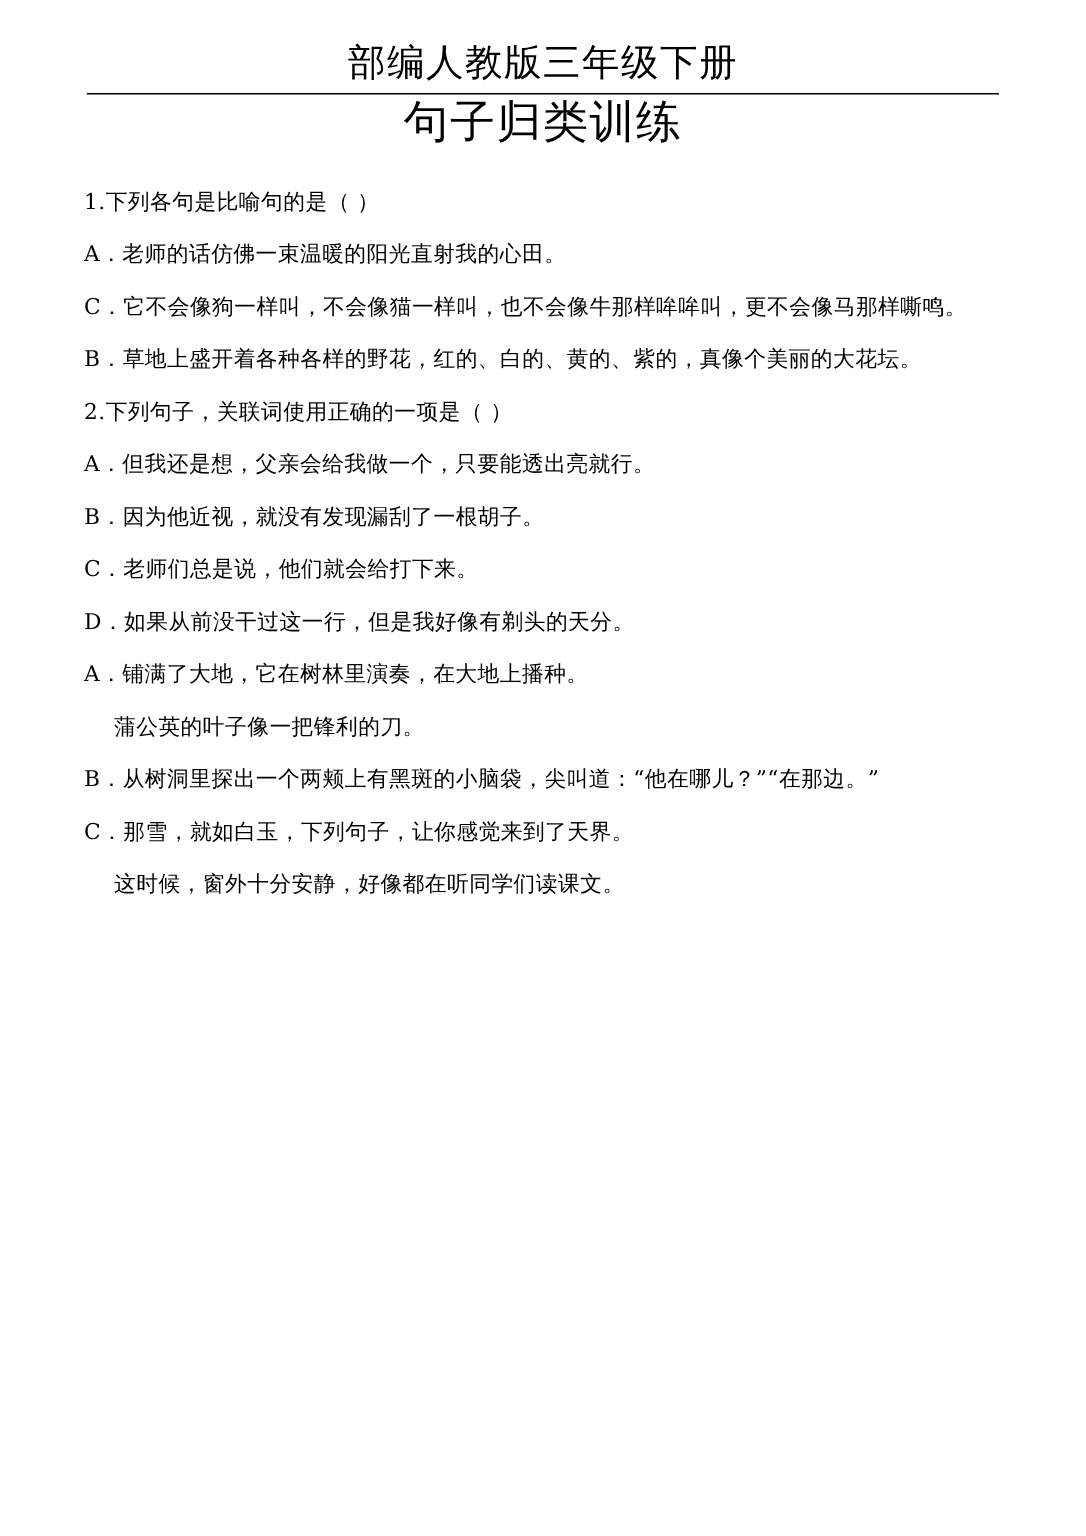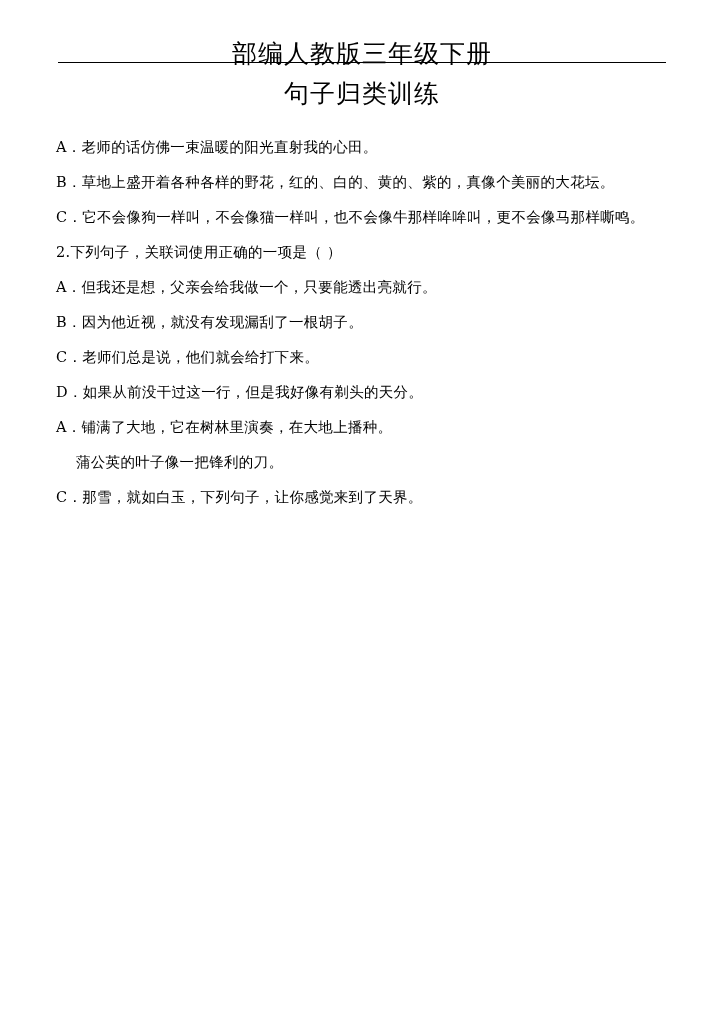--- a/index.html
+++ b/index.html
@@ -12,21 +12,21 @@
     height: 1024px;
     font-family: "DejaVu Serif", "Liberation Serif", serif;
     color: #000000;
     position: relative;
     overflow: hidden;
   }
   .page {
     width: 724px;
     height: 1024px;
     box-sizing: border-box;
-    padding: 12px 56px;
+    padding: 0 56px;
     position: relative;
   }
   .top-rule {
     position: absolute;
     left: 58px;
     right: 58px;
     top: 62px;
     border-top: 1px solid #000000;
     height: 0;
   }
@@ -34,21 +34,21 @@
     padding-top: 22px;
     text-align: center;
   }
   .doc-title {
     font-size: 25px;
     line-height: 40px;
     letter-spacing: 1px;
     font-family: "DejaVu Serif", "Liberation Serif", serif;
   }
   .doc-subtitle {
-    font-size: 25px;
+    font-size: 30px;
     line-height: 40px;
     letter-spacing: 1px;
     font-family: "DejaVu Serif", "Liberation Serif", serif;
   }
   .content {
     margin-top: 16px;
     font-size: 14.5px;
     line-height: 35px;
   }
   .para {
@@ -75,28 +75,31 @@
   <div class="top-rule"></div>
 
   <div class="title-block">
     <div class="doc-title">部编人教版三年级下册</div>
     <div class="doc-subtitle">句子归类训练</div>
   </div>
 
   <div class="content">
 
 
+    <p class="para q-line">1.下列各句是比喻句的是（        ）</p>
     <p class="para">A．老师的话仿佛一束温暖的阳光直射我的心田。</p>
+    <p class="para">C．它不会像狗一样叫，不会像猫一样叫，也不会像牛那样哞哞叫，更不会像马那样嘶鸣。</p>
     <p class="para">B．草地上盛开着各种各样的野花，红的、白的、黄的、紫的，真像个美丽的大花坛。</p>
-    <p class="para">C．它不会像狗一样叫，不会像猫一样叫，也不会像牛那样哞哞叫，更不会像马那样嘶鸣。</p>
 
     <p class="para q-line">2.下列句子，关联词使用正确的一项是（        ）</p>
     <p class="para">A．但我还是想，父亲会给我做一个，只要能透出亮就行。</p>
     <p class="para">B．因为他近视，就没有发现漏刮了一根胡子。</p>
     <p class="para">C．老师们总是说，他们就会给打下来。</p>
     <p class="para">D．如果从前没干过这一行，但是我好像有剃头的天分。</p>
 
     <p class="para">A．铺满了大地，它在树林里演奏，在大地上播种。</p>
     <p class="para indent">蒲公英的叶子像一把锋利的刀。</p>
+    <p class="para">B．从树洞里探出一个两颊上有黑斑的小脑袋，尖叫道：“他在哪儿？”“在那边。”</p>
     <p class="para">C．那雪，就如白玉，下列句子，让你感觉来到了天界。</p>
+    <p class="para indent">这时候，窗外十分安静，好像都在听同学们读课文。</p>
 
   </div>
 </div>
 
 </body></html>

